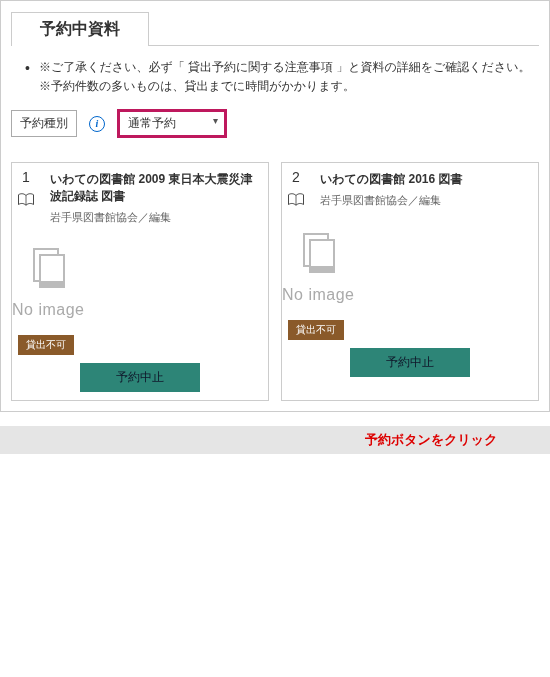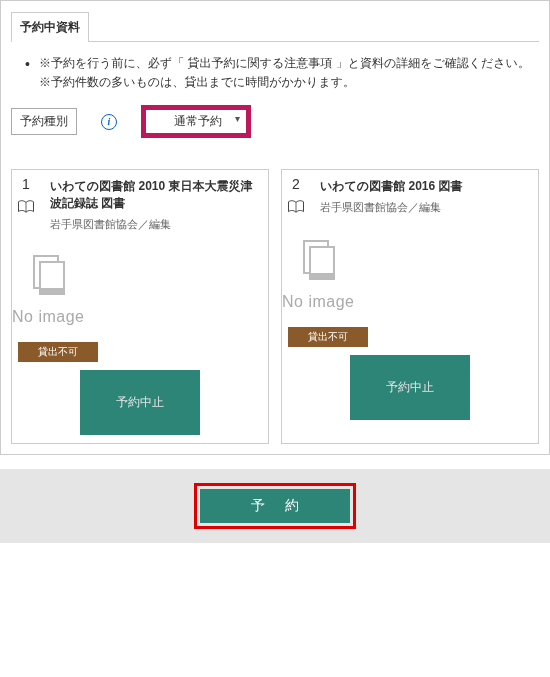--- a/index.html
+++ b/index.html
@@ -1,63 +1,63 @@
 <!DOCTYPE html>
 <html><head>
   <meta charset="utf-8">
   <style>
     * { margin: 0; padding: 0; box-sizing: border-box; }
     body { font-family: "Meiryo", "Hiragino Sans", sans-serif; font-size: 12px; color: #333; background: #fff; width: 550px; }
     .container { border: 1px solid #ccc; padding: 10px; }
     .page-title { font-size: 16px; font-weight: bold; margin-bottom: 10px; }
     .tabs { display: flex; border-bottom: 1px solid #ccc; margin-bottom: 12px; }
-    .tab { padding: 6px 8px; border: 1px solid #ccc; border-bottom: none; background: #f5f5f5; cursor: pointer; margin-right: 2px; font-size: 12px; }
+    .tab { padding: 6px 28px; border: 1px solid #ccc; border-bottom: none; background: #f5f5f5; cursor: pointer; margin-right: 2px; font-size: 16px; }
     .tab.active { background: #fff; position: relative; top: 1px; font-weight: bold; }
     .info-list { list-style: none; padding-left: 28px; margin-bottom: 14px; }
     .info-list li { position: relative; padding-left: 0; margin-bottom: 1px; line-height: 1.5; font-size: 12px; }
     .info-list li::before { content: "•"; position: absolute; left: -14px; font-size: 14px; }
     .info-list li.no-bullet::before { content: ""; }
-    .type-row { display: flex; align-items: center; gap: 24px; margin-bottom: 31px; text-align: right; }
+    .type-row { display: flex; align-items: center; gap: 12px; margin-bottom: 24px; }
     .type-label-box { border: 1px solid #aaa; padding: 4px 8px; background: #fff; font-size: 12px; }
     .info-icon { width: 16px; height: 16px; border: 1px solid #0066cc; border-radius: 50%; display: inline-flex; align-items: center; justify-content: center; color: #0066cc; font-size: 10px; font-style: italic; font-family: serif; font-weight: bold; }
-    .type-select { border: 5px solid #be185d; padding: 3px 24px 3px 8px; background: #fff; position: relative; font-size: 12px; min-width: 110px; }
+    .type-select { border: 3px solid #be185d; padding: 3px 24px 3px 8px; background: #fff; position: relative; font-size: 12px; min-width: 110px; }
     .type-select::after { content: "▾"; position: absolute; right: 6px; top: 3px; color: #555; font-size: 10px; }
     .cards { display: flex; gap: 12px; }
     .card { flex: 1; border: 1px solid #ccc; padding: 0; position: relative; display: flex; flex-direction: column; }
     .card-num { width: 28px; text-align: center; padding: 6px 0; font-size: 14px; }
     .card-icon { width: 28px; text-align: center; padding-top: 2px; }
     .card-icon svg { width: 18px; height: 14px; }
     .card-body { padding: 8px 10px 0 0; flex: 1; }
     .card-title { font-weight: bold; font-size: 12px; line-height: 1.4; margin-bottom: 4px; }
     .card-meta { color: #666; font-size: 11px; line-height: 1.5; }
     .card-image { text-align: left; padding: 20px 0 10px; }
     .noimg-box { display: inline-block; }
     .noimg-icon { margin: 0 auto 6px; width: 40px; height: 50px; position: relative; }
     .noimg-text { color: #aaa; font-size: 16px; letter-spacing: 0.5px; }
     .card-left { width: 38px; flex-shrink: 0; }
     .card-body-wrap { display: flex; }
-    .badge { background: #8a5a2a; color: #fff; font-size: 10px; padding: 3px 20px; display: inline-block; margin: 6px 0 0 6px; }
+    .badge { background: #8a5a2a; color: #fff; font-size: 10px; padding: 3px 8px; display: inline-block; margin: 6px 0 0 6px; }
     .card-actions { padding: 8px; text-align: center; }
-    .btn-cancel { background: #2d8577; color: #e5e5e5; border: none; padding: 24px 0; font-size: 12px; cursor: pointer; width: 120px; }
+    .btn-cancel { background: #2d8577; color: #0f172a; border: none; padding: 6px 0; font-size: 12px; cursor: pointer; width: 120px; }
     .bottom-bar { background: #e5e5e5; padding: 14px 10px; margin-top: 14px; display: flex; align-items: center; justify-content: center; gap: 10px; position: relative; }
     .btn-reserve-wrap { border: 3px solid #d00; padding: 3px; }
     .btn-reserve { background: #2d8577; color: #fff; border: none; padding: 8px 0; font-size: 14px; letter-spacing: 8px; text-indent: 8px; cursor: pointer; width: 150px; }
     .reserve-note { color: #d00; font-weight: bold; font-size: 13px; position: absolute; left: calc(50% + 90px); }
   </style>
 </head>
 <body>
 
 <div class="container">
 
   <div class="tabs">
     <div class="tab active">予約中資料</div>
   </div>
 
   <ul class="info-list">
-    <li>※予約を行う前に、必ず「 貸出予約に関する注意事項 」と資料の詳細をご確認ください。</li>
+    <li>※ご了承ください、必ず「 貸出予約に関する注意事項 」と資料の詳細をご確認ください。</li>
     <li class="no-bullet">※予約件数の多いものは、貸出までに時間がかかります。</li>
   </ul>
 
   <div class="type-row">
     <div class="type-label-box">予約種別</div>
     <span class="info-icon">i</span>
     <div class="type-select">通常予約</div>
   </div>
 
   <div class="cards">
@@ -67,21 +67,21 @@
         <div class="card-left">
           <div class="card-num">1</div>
           <div class="card-icon">
             <svg viewBox="0 0 24 18">
                 <path d="M2 2 C5 0 9 0 12 3 C15 0 19 0 22 2 L22 15 C19 13 15 13 12 16 C9 13 5 13 2 15 Z" fill="none" stroke="#333" stroke-width="1.2"></path>
                 <line x1="12" y1="3" x2="12" y2="16" stroke="#333" stroke-width="1"></line>
               </svg>
           </div>
         </div>
         <div class="card-body">
-          <div class="card-title">いわての図書館 2010 東日本大震災津波記録誌 図書</div>
+          <div class="card-title">いわての図書館 2009 東日本大震災津波記録誌 図書</div>
           <div class="card-meta">岩手県図書館協会／編集</div>
         </div>
       </div>
       <div class="card-image">
         <div class="noimg-box">
           <div class="noimg-icon">
             <svg width="40" height="50" viewBox="0 0 40 50">
                 <rect x="6" y="4" width="24" height="32" fill="none" stroke="#bbb" stroke-width="2"></rect>
                 <rect x="12" y="10" width="24" height="32" fill="#fff" stroke="#bbb" stroke-width="2"></rect>
                 <rect x="12" y="36" width="24" height="6" fill="#bbb"></rect>
@@ -127,16 +127,14 @@
       <div><span class="badge">貸出不可</span></div>
       <div class="card-actions">
         <button class="btn-cancel">予約中止</button>
       </div>
     </div>
 
   </div>
 </div>
 
 <div class="bottom-bar">
-  <div class="btn-reserve-wrap">
-    <button class="btn-reserve">予 約</button>
-  </div>
+  <span class="reserve-note">予約ボタンをクリック</span>
 </div>
 
 </body></html>

